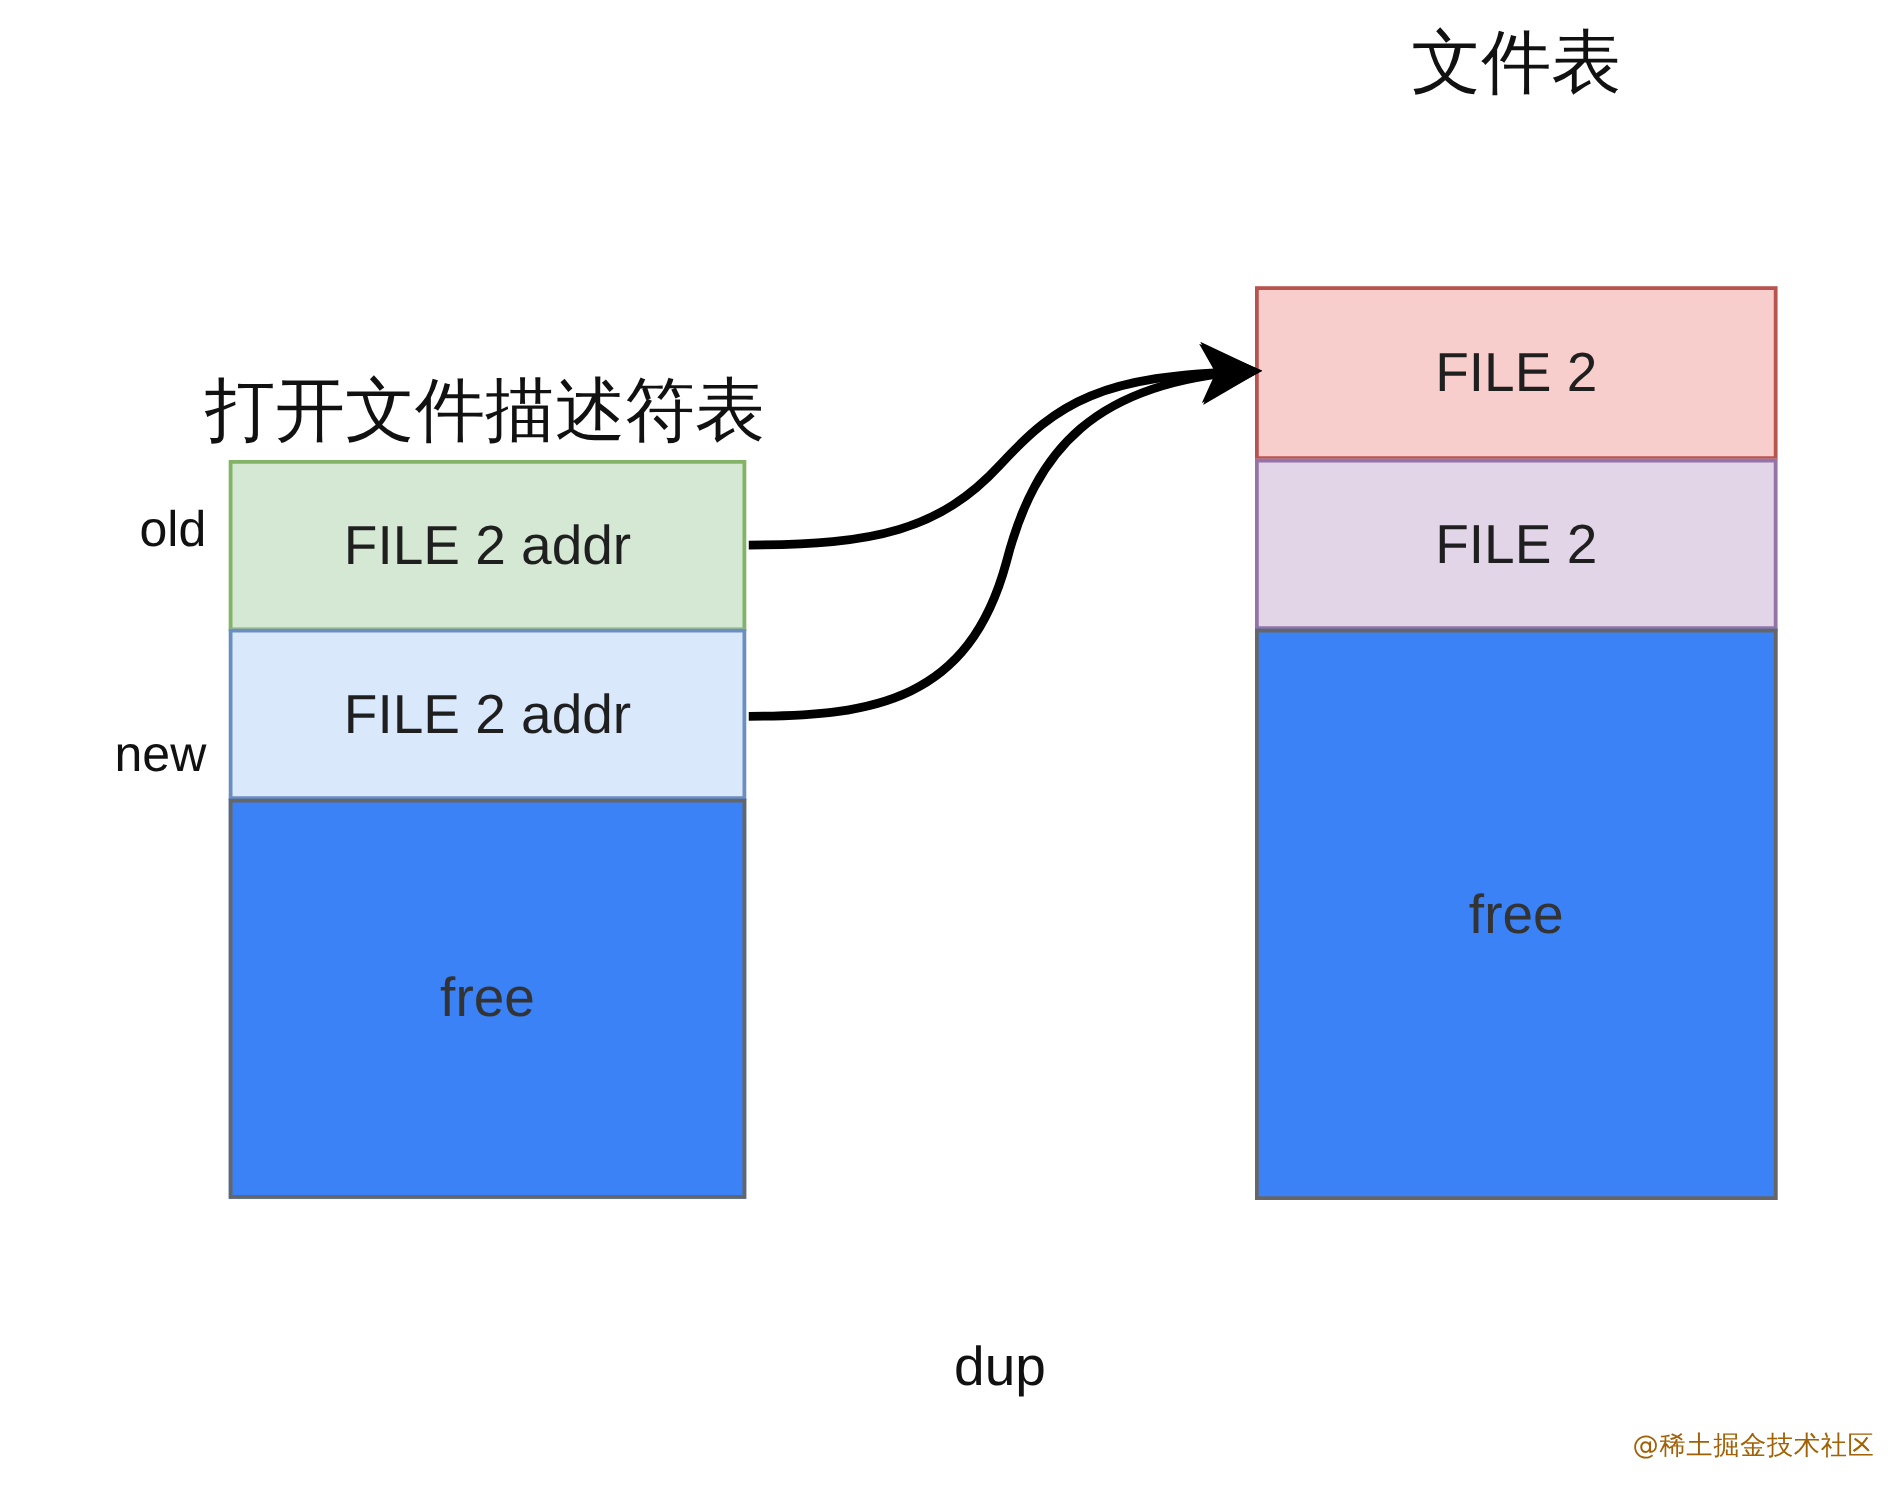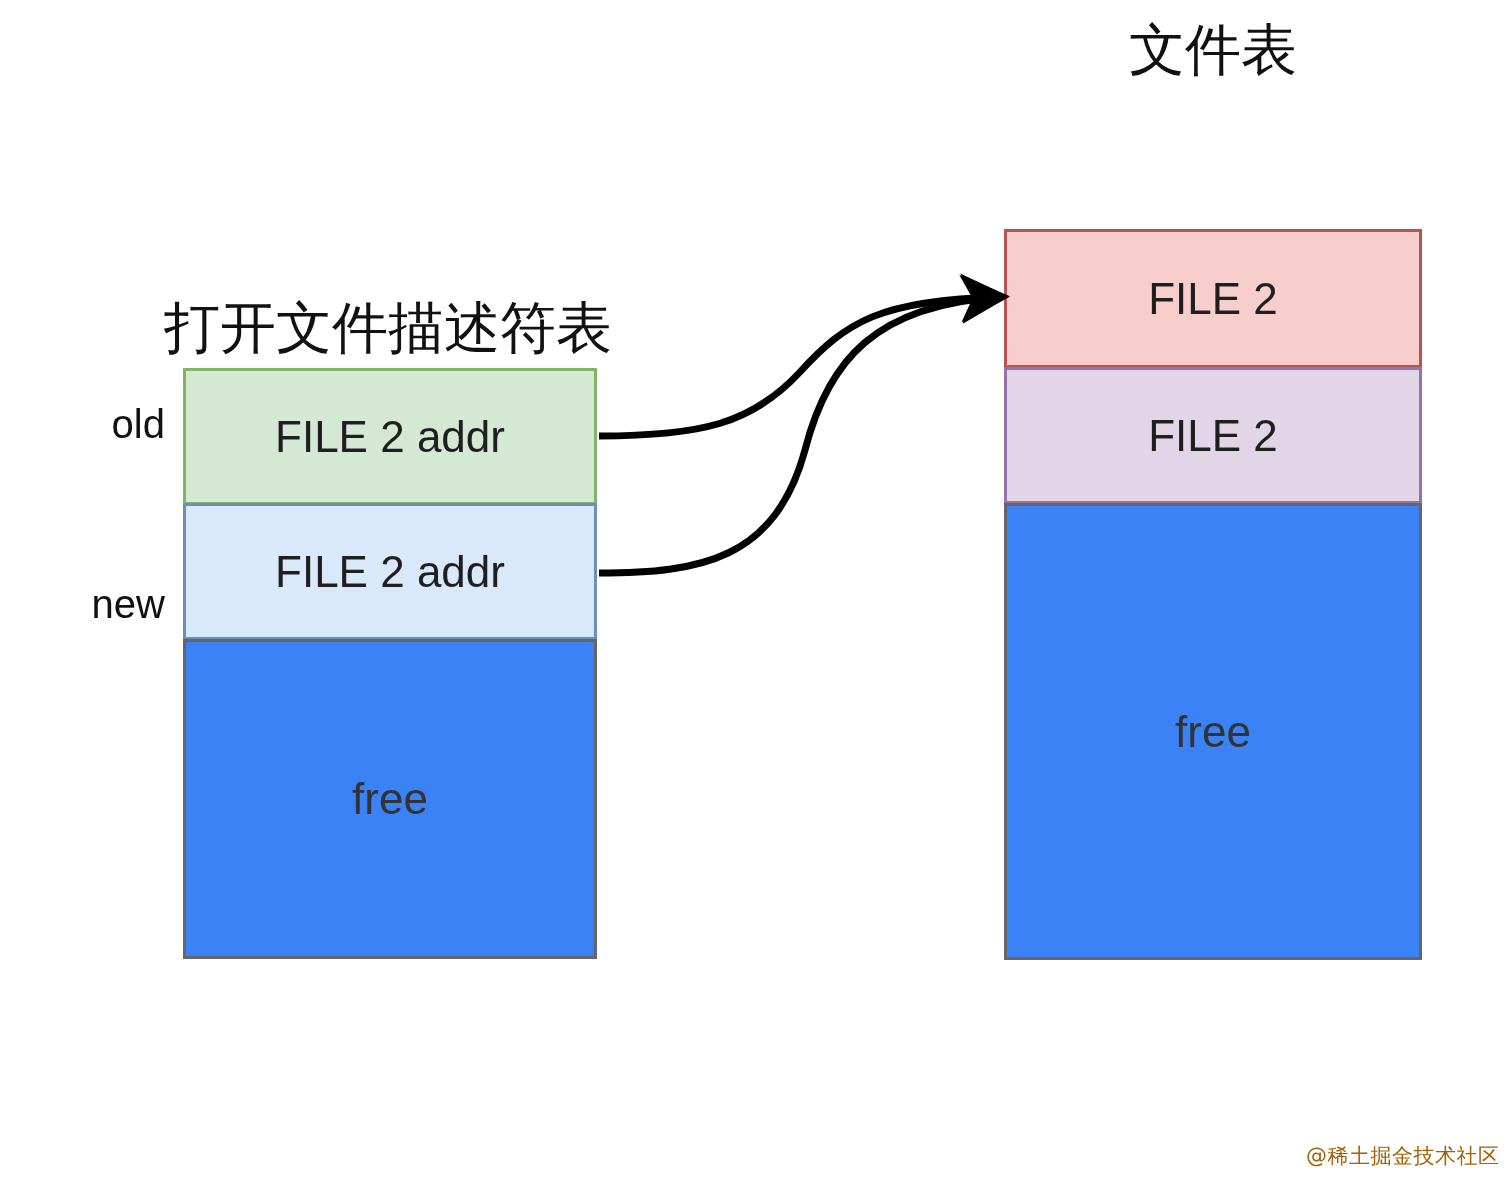--- a/index.html
+++ b/index.html
@@ -142,16 +142,17 @@
 
     <path d="M 599 436
              C 700 436, 752 424, 800 372
              C 846 322, 880 300, 1000 297" fill="none" stroke="#000000" stroke-width="7" stroke-linecap="butt" marker-end="url(#head)"></path>
 
     <path d="M 599 573
              C 700 573, 775 560, 805 450
              C 828 360, 876 305, 1000 297" fill="none" stroke="#000000" stroke-width="7" stroke-linecap="butt" marker-end="url(#head)"></path>
   </svg>
 
+  <div class="abs caption" style="left:600px; top:1072px; width:400px;">dup</div>
 
   <div class="abs watermark" style="left:1306px; top:1146px;">@稀土掘金技术社区</div>
 
 </div>
 
 </body></html>

